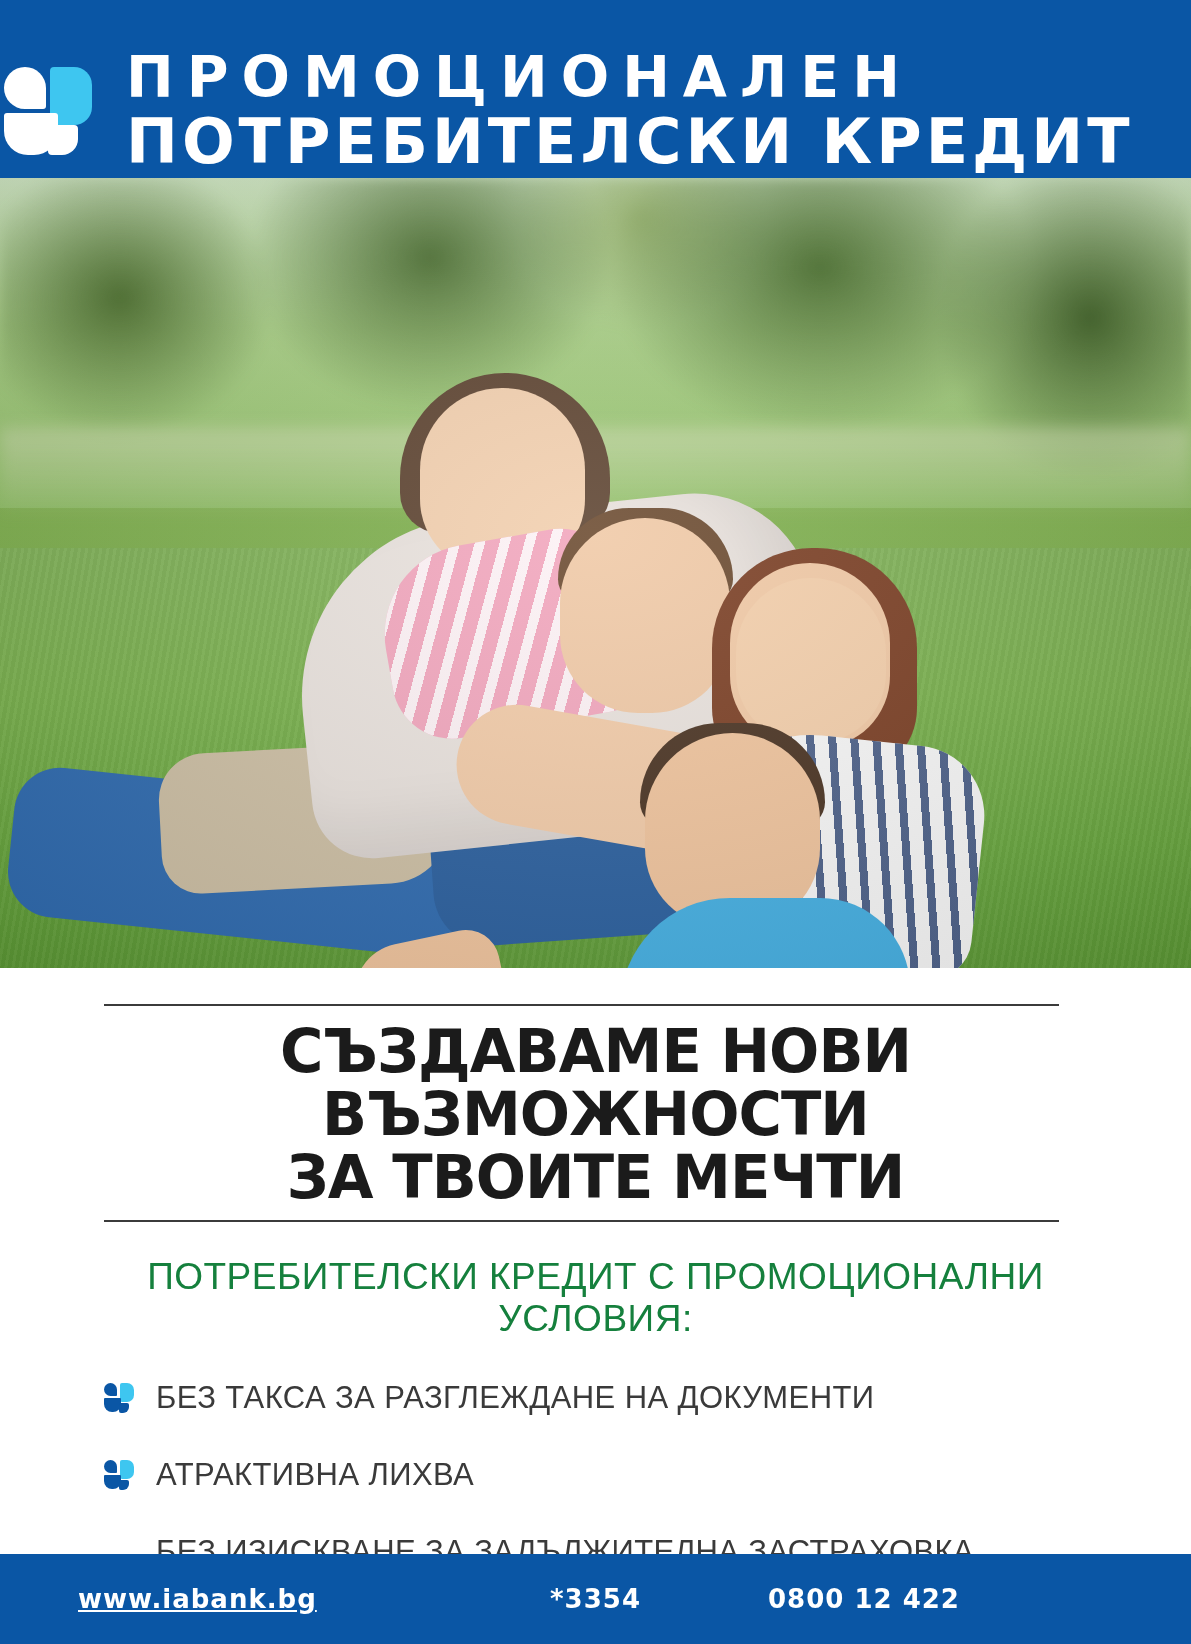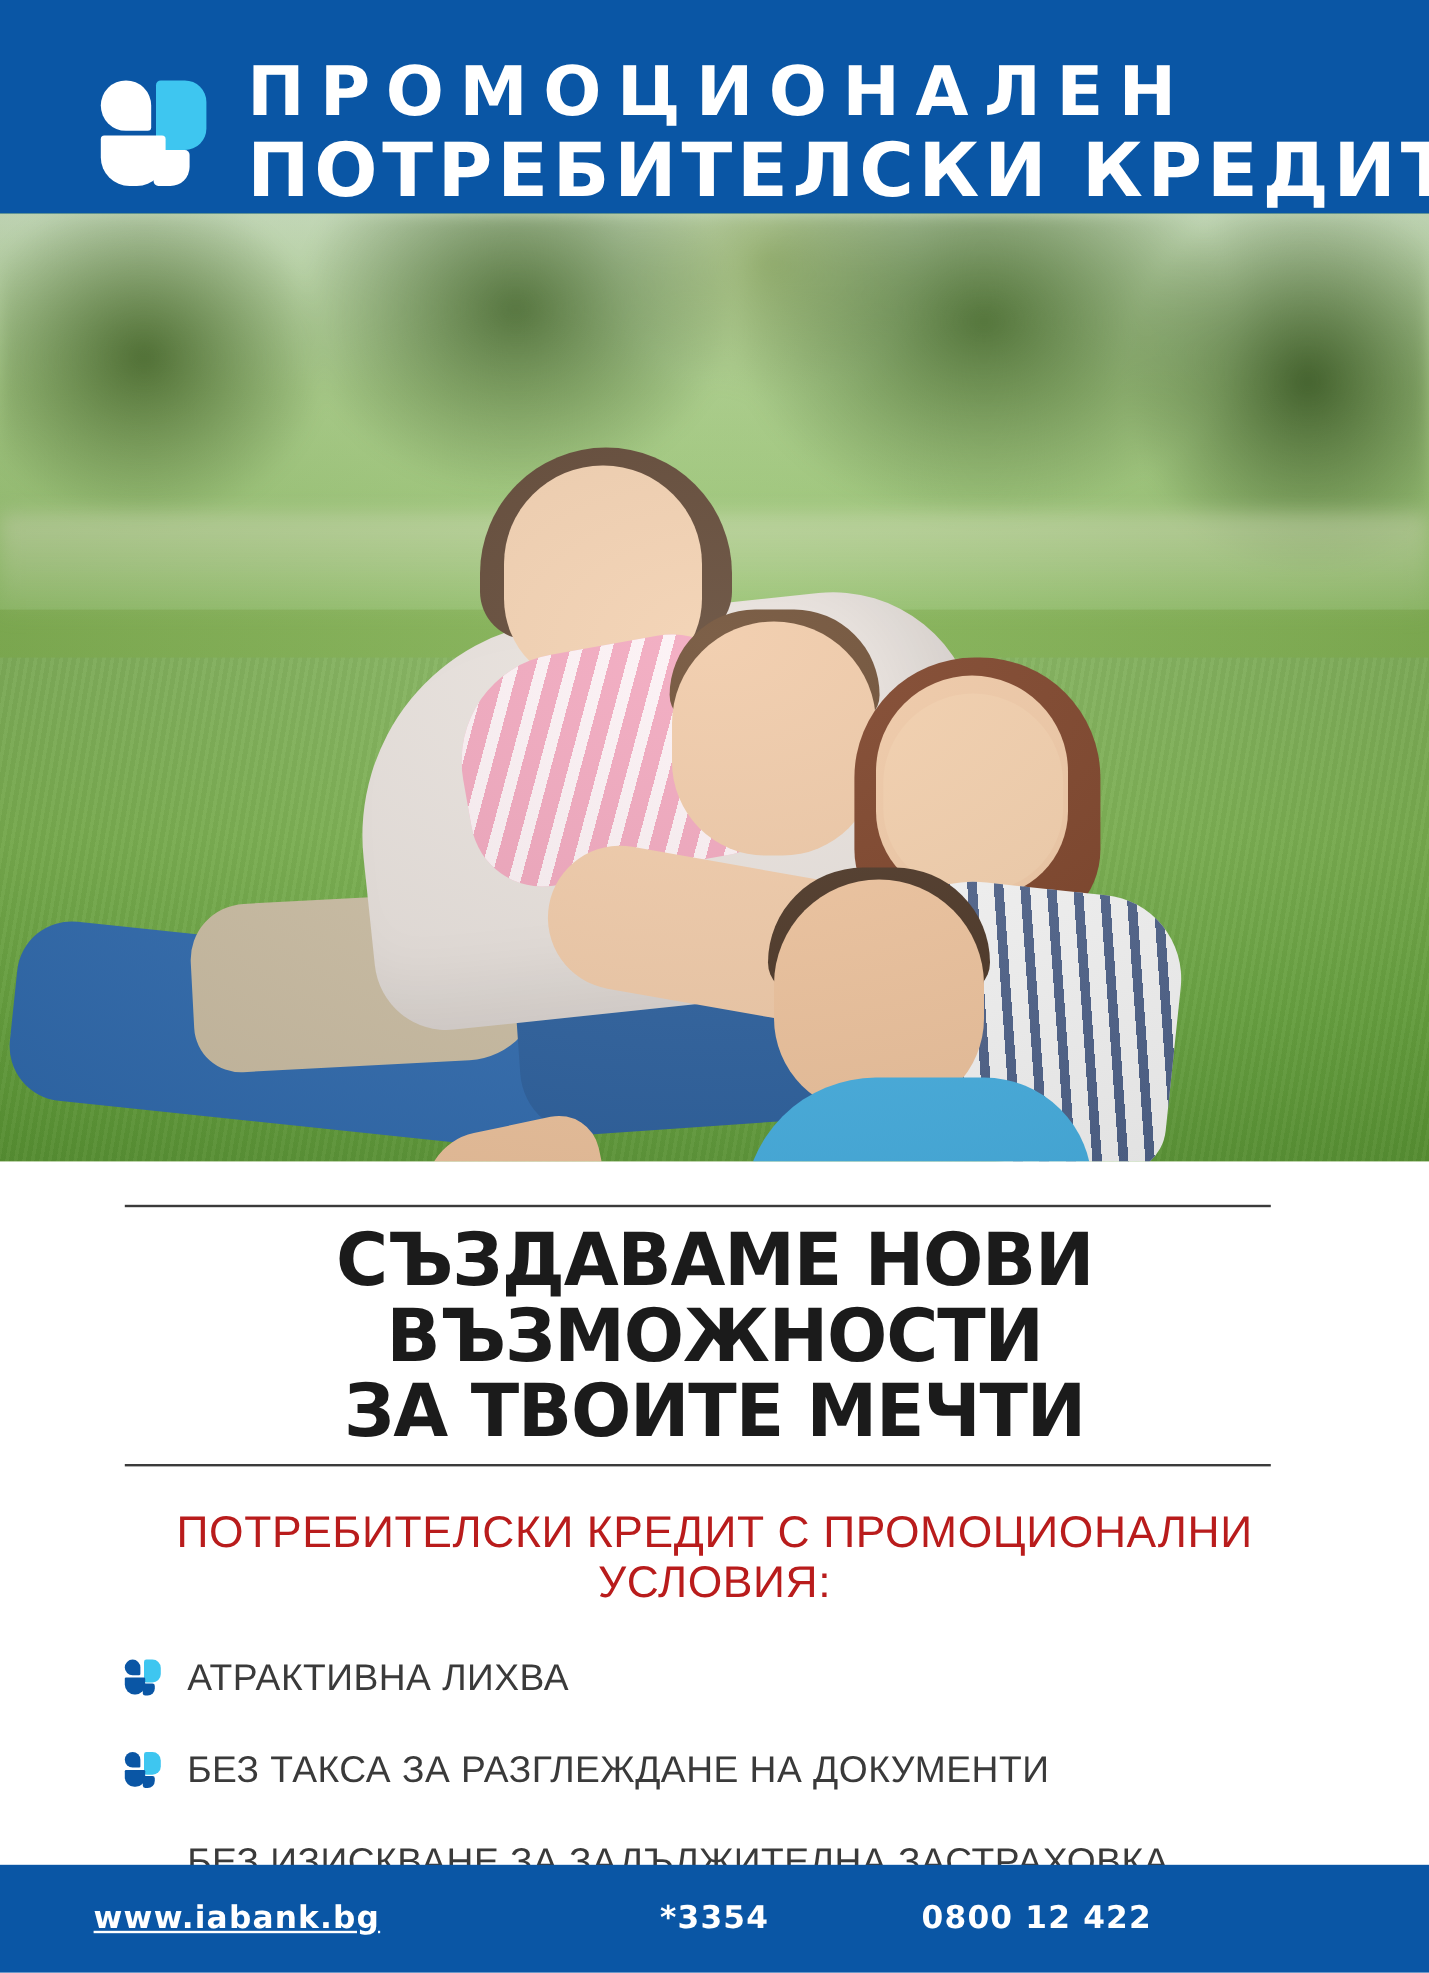--- a/index.html
+++ b/index.html
@@ -25,21 +25,20 @@
   
   .header {
     position: absolute;
     left: 0;
     top: 0;
     width: 1191px;
     height: 222px;
     background: #0a56a5;
     display: flex;
     align-items: center;
-    padding-left: 80px;
     box-sizing: border-box;
   }
   .logo-mark {
     position: relative;
     width: 96px;
     height: 96px;
     flex: 0 0 auto;
     margin-right: 30px;
   }
   .logo-mark .lm {
@@ -311,21 +310,21 @@
     line-height: 1.03;
     letter-spacing: -1px;
     margin-top: 14px;
     transform: scaleX(0.97);
   }
   .headline .l2 { display: block; }
 
   .subhead {
     margin-top: 34px;
     text-align: center;
-    color: #b91c1c;
+    color: #15803d;
     font-family: "Liberation Sans", sans-serif;
     font-weight: 400;
     font-size: 37px;
     letter-spacing: 0.5px;
   }
 
   .bullets {
     margin-top: 40px;
     padding: 0;
     list-style: none;
@@ -439,30 +438,30 @@
     <div class="subhead">ПОТРЕБИТЕЛСКИ КРЕДИТ С ПРОМОЦИОНАЛНИ УСЛОВИЯ:</div>
 
     <ul class="bullets">
       <li class="bullet">
         <span class="bullet-icon">
           <span class="bi bi-a"></span>
             <span class="bi bi-c"></span>
             <span class="bi bi-b"></span>
             <span class="bi bi-d"></span>
         </span>
-        <span class="bullet-text">АТРАКТИВНА ЛИХВА</span>
+        <span class="bullet-text">БЕЗ ТАКСА ЗА РАЗГЛЕЖДАНЕ НА ДОКУМЕНТИ</span>
       </li>
       <li class="bullet">
         <span class="bullet-icon">
           <span class="bi bi-a"></span>
             <span class="bi bi-c"></span>
             <span class="bi bi-b"></span>
             <span class="bi bi-d"></span>
         </span>
-        <span class="bullet-text">БЕЗ ТАКСА ЗА РАЗГЛЕЖДАНЕ НА ДОКУМЕНТИ</span>
+        <span class="bullet-text">АТРАКТИВНА ЛИХВА</span>
       </li>
       <li class="bullet">
         <span class="bullet-icon">
           <span class="bi bi-a"></span>
             <span class="bi bi-c"></span>
             <span class="bi bi-b"></span>
             <span class="bi bi-d"></span>
         </span>
         <span class="bullet-text">БЕЗ ИЗИСКВАНЕ ЗА ЗАДЪЛЖИТЕЛНА ЗАСТРАХОВКА ЖИВОТ</span>
       </li>

